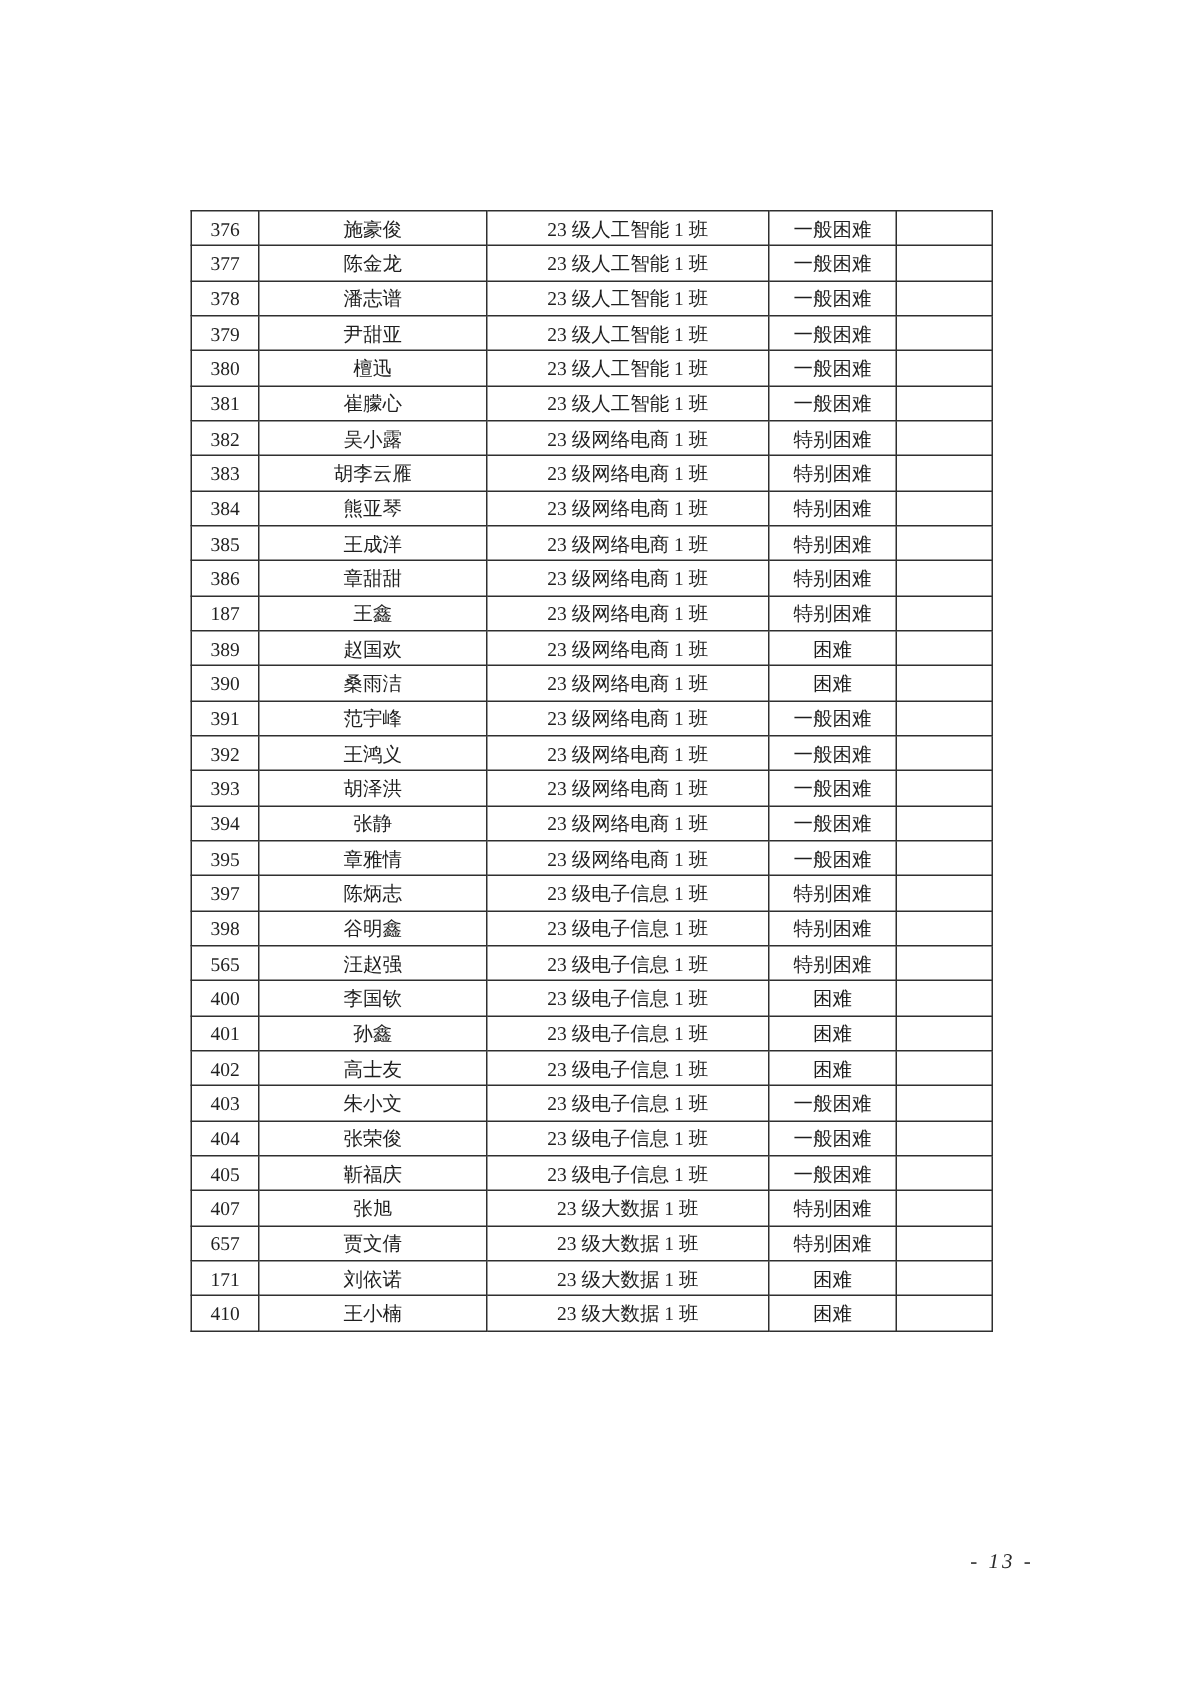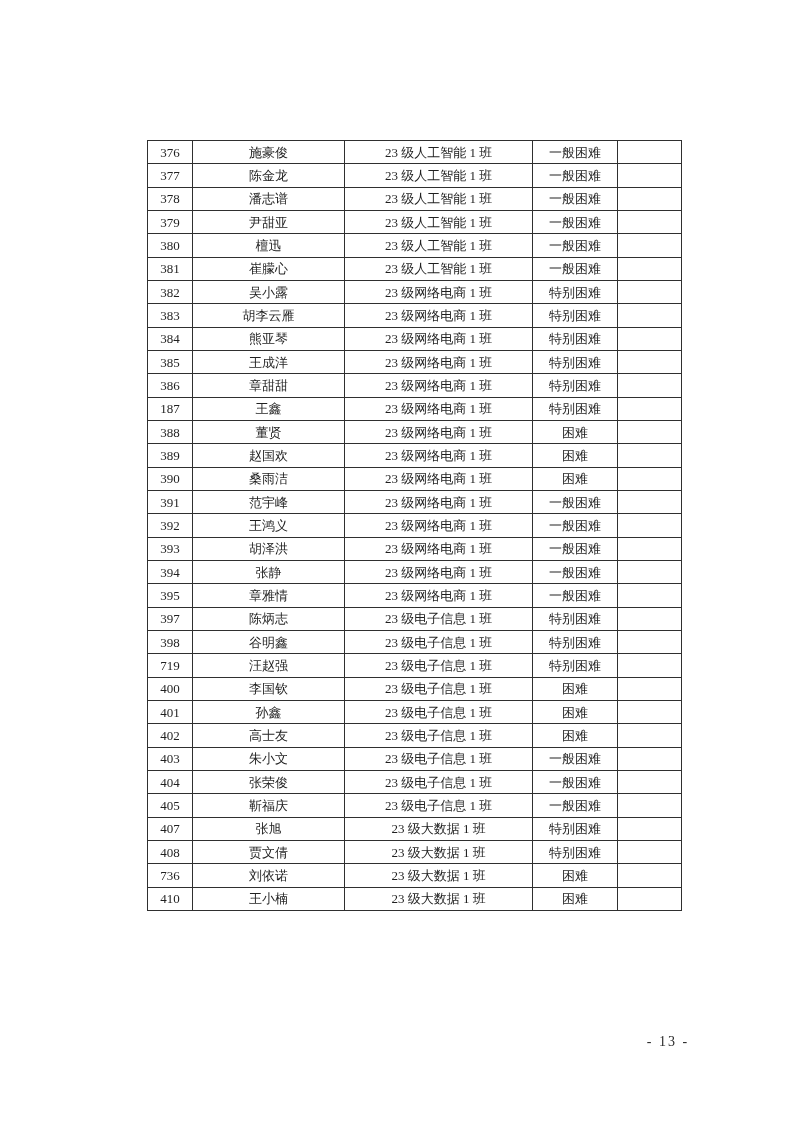--- a/index.html
+++ b/index.html
@@ -11,21 +11,21 @@
     position: relative;
     width: 793px;
     height: 1122px;
     background: #ffffff;
     font-family: "Liberation Serif", "DejaVu Serif", serif;
     color: #1f1f1f;
     overflow: hidden;
   }
   table.roster {
     position: absolute;
-    left: 147px;
+    left: 127px;
     top: 140px;
     width: 534px;
     border-collapse: collapse;
     table-layout: fixed;
   }
   table.roster td {
     border: 1px solid #2f2f2f;
     text-align: center;
     vertical-align: middle;
     font-size: 13px;
@@ -42,20 +42,21 @@
   .col-blank { width: 64px; }
   .page-number {
     position: absolute;
     left: 628px;
     top: 1034px;
     width: 80px;
     text-align: center;
     font-size: 14px;
     letter-spacing: 2px;
     color: #2a2a2a;
+    font-style: italic;
   }
 </style>
 </head>
 <body>
 
 <div class="page">
 
   <table class="roster">
     <colgroup>
       <col class="col-no">
@@ -154,27 +155,20 @@
   </tr>
 
   <tr>
     <td>187</td>
     <td>王鑫</td>
     <td>23 级网络电商 1 班</td>
     <td>特别困难</td>
     <td></td>
   </tr>
 
-  <tr>
-    <td>388</td>
-    <td>董贤</td>
-    <td>23 级网络电商 1 班</td>
-    <td>困难</td>
-    <td></td>
-  </tr>
 
   <tr>
     <td>389</td>
     <td>赵国欢</td>
     <td>23 级网络电商 1 班</td>
     <td>困难</td>
     <td></td>
   </tr>
 
   <tr>
@@ -236,21 +230,21 @@
 
   <tr>
     <td>398</td>
     <td>谷明鑫</td>
     <td>23 级电子信息 1 班</td>
     <td>特别困难</td>
     <td></td>
   </tr>
 
   <tr>
-    <td>719</td>
+    <td>565</td>
     <td>汪赵强</td>
     <td>23 级电子信息 1 班</td>
     <td>特别困难</td>
     <td></td>
   </tr>
 
   <tr>
     <td>400</td>
     <td>李国钦</td>
     <td>23 级电子信息 1 班</td>
@@ -301,29 +295,29 @@
 
   <tr>
     <td>407</td>
     <td>张旭</td>
     <td>23 级大数据 1 班</td>
     <td>特别困难</td>
     <td></td>
   </tr>
 
   <tr>
-    <td>408</td>
+    <td>657</td>
     <td>贾文倩</td>
     <td>23 级大数据 1 班</td>
     <td>特别困难</td>
     <td></td>
   </tr>
 
   <tr>
-    <td>736</td>
+    <td>171</td>
     <td>刘依诺</td>
     <td>23 级大数据 1 班</td>
     <td>困难</td>
     <td></td>
   </tr>
 
   <tr>
     <td>410</td>
     <td>王小楠</td>
     <td>23 级大数据 1 班</td>

